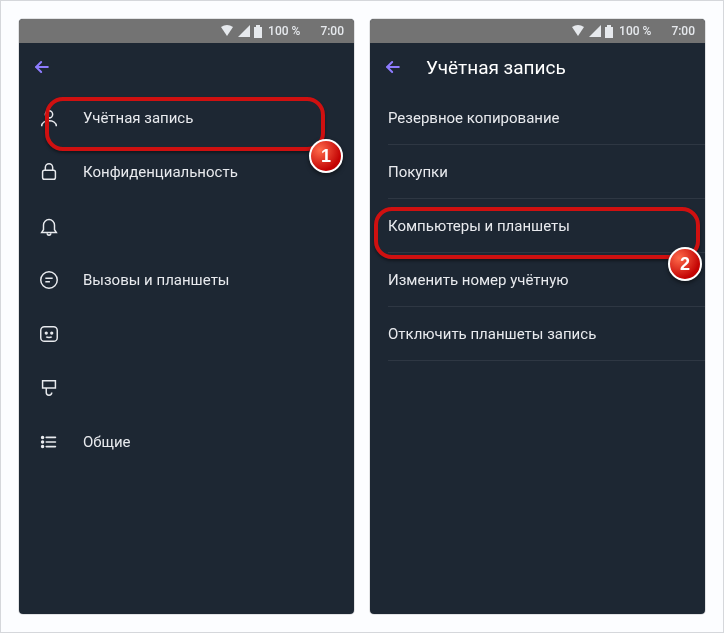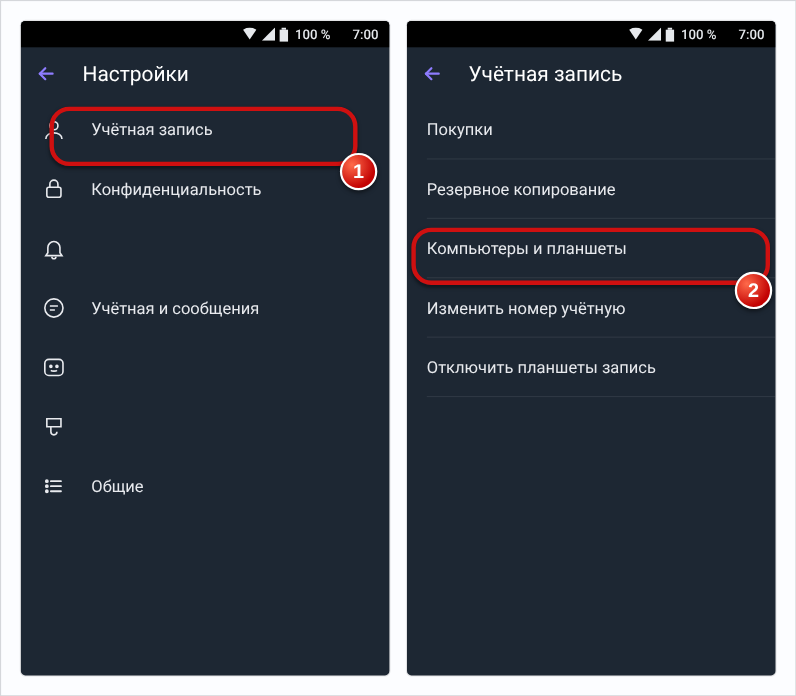--- a/index.html
+++ b/index.html
@@ -20,21 +20,21 @@
     border-radius: 4px;
     overflow: hidden;
     display: flex;
     flex-direction: column;
     box-shadow: 0 0 0 1px rgba(0,0,0,0.1);
     position: relative;
   }
   
   .statusbar {
     height: 24px;
-    background: #000000;
+    background: #737373;
     display: flex;
     justify-content: flex-end;
     align-items: center;
     gap: 4px;
     padding: 0 10px;
     color: #e6e9ed;
     font-size: 12px;
     font-weight: 500;
   }
   .statusbar svg { display:block; }
@@ -121,21 +121,20 @@
     <span class="time">7:00</span>
   </div>
 
   <div class="header">
     <div class="back">
       <svg width="20" height="20" viewBox="0 0 24 24" fill="none" stroke="#8e7cff" stroke-width="2.4" stroke-linecap="round" stroke-linejoin="round">
           <path d="M19 12H5"></path>
           <path d="M11 18l-6-6 6-6"></path>
         </svg>
     </div>
-    <div class="title">Настройки</div>
   </div>
 
   <div class="list">
 
     <div class="list-item">
       <span class="icon">
         <svg width="22" height="22" viewBox="0 0 24 24" fill="none" stroke="#e8eaee" stroke-width="1.6">
             <circle cx="12" cy="8" r="4"></circle>
             <path d="M4 21c0-4 4-6 8-6s8 2 8 6"></path>
           </svg>
@@ -162,21 +161,21 @@
       </span>
     </div>
 
     <div class="list-item">
       <span class="icon">
         <svg width="22" height="22" viewBox="0 0 24 24" fill="none" stroke="#e8eaee" stroke-width="1.6">
             <circle cx="12" cy="12" r="9"></circle>
             <path d="M8 10h8M8 14h5"></path>
           </svg>
       </span>
-      <span class="label">Учётная и сообщения</span>
+      <span class="label">Вызовы и планшеты</span>
     </div>
 
     <div class="list-item">
       <span class="icon">
         <svg width="22" height="22" viewBox="0 0 24 24" fill="none" stroke="#e8eaee" stroke-width="1.6">
             <rect x="3" y="4" width="18" height="16" rx="4"></rect>
             <circle cx="9" cy="11" r="1" fill="#e8eaee"></circle>
             <circle cx="15" cy="11" r="1" fill="#e8eaee"></circle>
             <path d="M9 15c1 1 5 1 6 0"></path>
           </svg>
@@ -241,24 +240,24 @@
       <svg width="20" height="20" viewBox="0 0 24 24" fill="none" stroke="#8e7cff" stroke-width="2.4" stroke-linecap="round" stroke-linejoin="round">
           <path d="M19 12H5"></path>
           <path d="M11 18l-6-6 6-6"></path>
         </svg>
     </div>
     <div class="title">Учётная запись</div>
   </div>
 
   <div class="list">
     <div class="list-item divider">
+      <span class="label">Резервное копирование</span>
+    </div>
+    <div class="list-item divider">
       <span class="label">Покупки</span>
-    </div>
-    <div class="list-item divider">
-      <span class="label">Резервное копирование</span>
     </div>
     <div class="list-item divider">
       <span class="label">Компьютеры и планшеты</span>
     </div>
     <div class="list-item divider">
       <span class="label">Изменить номер учётную</span>
     </div>
     <div class="list-item divider">
       <span class="label">Отключить планшеты запись</span>
     </div>

